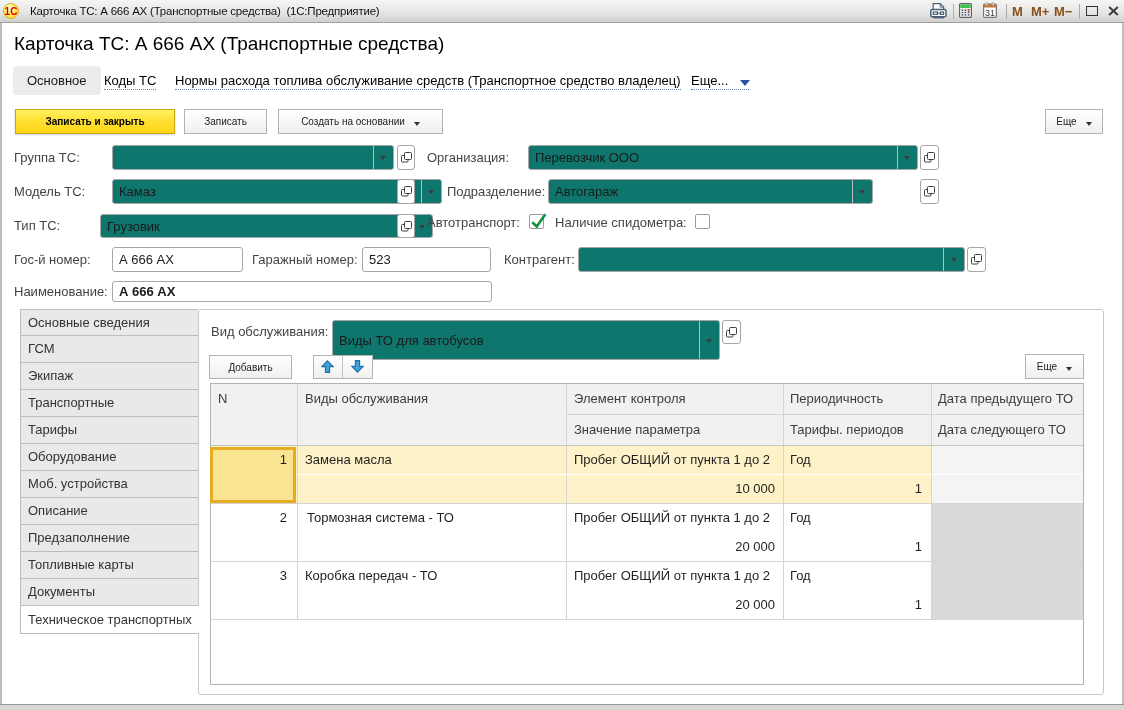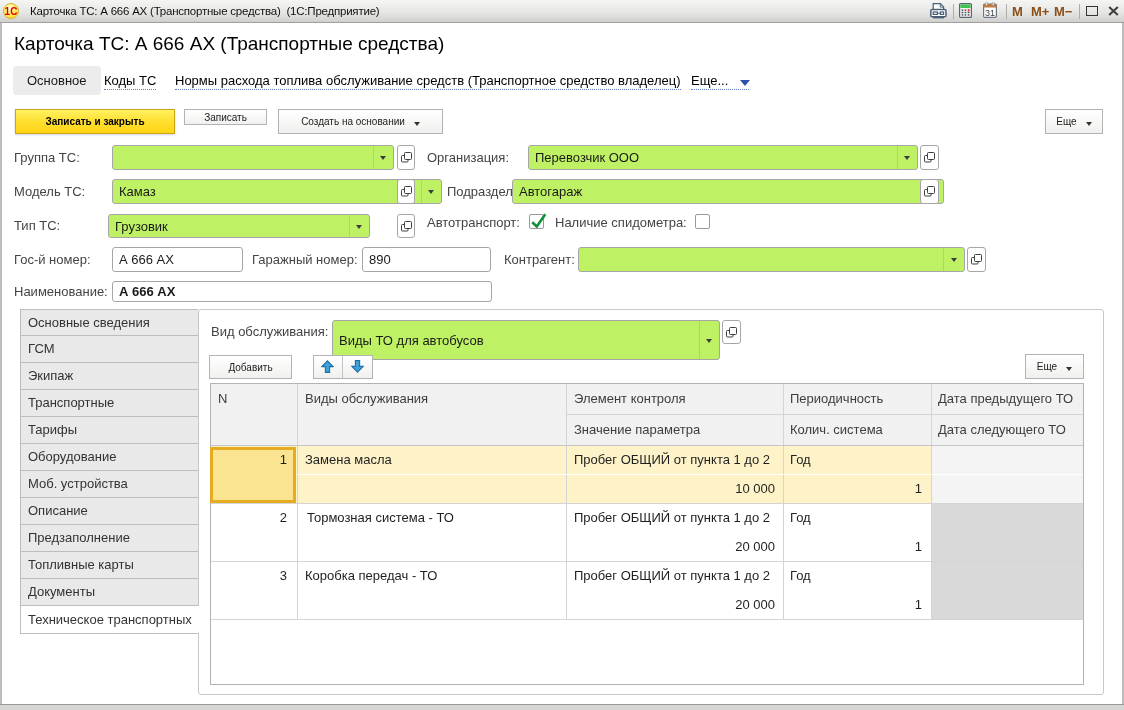--- a/index.html
+++ b/index.html
@@ -1,19 +1,19 @@
 <!DOCTYPE html>
 <html><head><meta charset="utf-8">
 <style>
 *{margin:0;padding:0;box-sizing:border-box}
 html,body{width:1124px;height:710px;overflow:hidden}
 body{font-family:"Liberation Sans",sans-serif;background:#fff;position:relative}
 .abs{position:absolute}
 .lbl{position:absolute;font-size:13px;color:#444;white-space:nowrap}
-.combo{position:absolute;border:1px solid #a6a6a6;border-radius:3px;background:#bef264}
+.combo{position:absolute;border:1px solid #a6a6a6;border-radius:3px;background:#0f766e}
 .combo .tx{position:absolute;left:6px;top:0;bottom:0;font-size:13px;color:#1a1a1a;display:flex;align-items:center;white-space:nowrap}
 .combo .arr{position:absolute;right:0;top:0;bottom:0;width:20px;border-left:1px solid #bdbdbd}
 .combo .arr:after{content:'';position:absolute;left:50%;top:50%;margin:-1.5px 0 0 -3.5px;border:3.5px solid transparent;border-top:4px solid #3c3c3c;border-bottom:none}
 .cpy{position:absolute;border:1px solid #a6a6a6;border-radius:3px;background:#fff;display:flex;align-items:center;justify-content:center}
 .inp{position:absolute;border:1px solid #a6a6a6;border-radius:3px;background:#fff;font-size:13px;color:#1a1a1a;display:flex;align-items:center;padding-left:6px;white-space:nowrap}
 .btn{position:absolute;border:1px solid #b3b3b3;border-radius:0;background:linear-gradient(#ffffff,#f0f0ee);font-size:10px;color:#222;display:flex;align-items:center;justify-content:center;white-space:nowrap}
 .tri{display:inline-block;width:0;height:0;border:3px solid transparent;border-top:4px solid #333;border-bottom:none;margin-left:9px;position:relative;top:2px}
 .link{position:absolute;font-size:13px;color:#000000;white-space:nowrap;border-bottom:1px dotted #5e7fc0;padding-bottom:1px}
 .cb{position:absolute;width:15px;height:15px;border:1px solid #9a9a9a;border-radius:2px;background:#fff}
 .ct{position:absolute;font-size:13px;color:#1f1f1f;white-space:nowrap}
@@ -74,21 +74,21 @@
 
 <div class="abs" style="left:14px;top:33px;font-size:19px;color:#000">Карточка ТС: А 666 АХ (Транспортные средства)</div>
 
 <div class="abs" style="left:13px;top:66px;height:29px;background:#ececec;border-radius:4px;padding:0 14px;font-size:13px;color:#1a1a1a;display:flex;align-items:center">Основное</div>
 <div class="link" style="left:104px;top:73px">Коды ТС</div>
 <div class="link" style="left:175px;top:73px">Нормы расхода топлива обслуживание средств (Транспортное средство владелец)</div>
 <div class="link" style="left:691px;top:73px;padding-right:21px">Еще...</div>
 <div class="abs" style="left:740px;top:80px;width:0;height:0;border:5px solid transparent;border-top:6px solid #2b50a8;border-bottom:none"></div>
 
 <div class="btn" style="left:15px;top:109px;width:160px;height:25px;background:linear-gradient(#fff262,#ffdf30 50%,#ffd517);border:1px solid #c9a612;font-weight:bold;color:#000;box-shadow:0 1px 2px rgba(150,150,200,.45)">Записать и закрыть</div>
-<div class="btn" style="left:184px;top:109px;width:83px;height:16px">Записать</div>
+<div class="btn" style="left:184px;top:109px;width:83px;height:25px">Записать</div>
 <div class="btn" style="left:278px;top:109px;width:165px;height:25px">Создать на основании<span class="tri"></span></div>
 <div class="btn" style="left:1045px;top:109px;width:58px;height:25px">Еще<span class="tri"></span></div>
 
 <div class="lbl" style="left:14px;top:145px;line-height:25px">Группа ТС:</div>
 <div class="combo" style="left:112px;top:145px;width:282px;height:25px">
     <div class="arr"></div>
   </div>
 <div class="cpy" style="left:397px;top:145px;width:18px;height:25px">
     <svg width="11" height="11" viewBox="0 0 11 11" fill="none" stroke="#3f3f3f" stroke-width="1">
       <path d="M3 3.5 h-1.7 a0.9 0.9 0 0 0 -0.8 0.9 v4.7 a0.9 0.9 0 0 0 0.9 0.9 h4.7 a0.9 0.9 0 0 0 0.9 -0.9 v-1.6"></path>
@@ -112,33 +112,33 @@
     <div class="tx">Камаз</div>
     <div class="arr"></div>
   </div>
 <div class="cpy" style="left:397px;top:179px;width:18px;height:25px">
     <svg width="11" height="11" viewBox="0 0 11 11" fill="none" stroke="#3f3f3f" stroke-width="1">
       <path d="M3 3.5 h-1.7 a0.9 0.9 0 0 0 -0.8 0.9 v4.7 a0.9 0.9 0 0 0 0.9 0.9 h4.7 a0.9 0.9 0 0 0 0.9 -0.9 v-1.6"></path>
       <rect x="3.5" y="0.5" width="7" height="7" rx="0.9" fill="#fff"></rect>
     </svg>
   </div>
 <div class="lbl" style="left:447px;top:179px;line-height:25px">Подразделение:</div>
-<div class="combo" style="left:512px;top:179px;width:432px;height:25px">
+<div class="combo" style="left:548px;top:179px;width:325px;height:25px">
     <div class="tx">Автогараж</div>
     <div class="arr"></div>
   </div>
 <div class="cpy" style="left:920px;top:179px;width:19px;height:25px">
     <svg width="11" height="11" viewBox="0 0 11 11" fill="none" stroke="#3f3f3f" stroke-width="1">
       <path d="M3 3.5 h-1.7 a0.9 0.9 0 0 0 -0.8 0.9 v4.7 a0.9 0.9 0 0 0 0.9 0.9 h4.7 a0.9 0.9 0 0 0 0.9 -0.9 v-1.6"></path>
       <rect x="3.5" y="0.5" width="7" height="7" rx="0.9" fill="#fff"></rect>
     </svg>
   </div>
 
 <div class="lbl" style="left:14px;top:214px;line-height:24px">Тип ТС:</div>
-<div class="combo" style="left:108px;top:214px;width:262px;height:24px">
+<div class="combo" style="left:100px;top:214px;width:333px;height:24px">
     <div class="tx">Грузовик</div>
     <div class="arr"></div>
   </div>
 <div class="cpy" style="left:397px;top:214px;width:18px;height:24px">
     <svg width="11" height="11" viewBox="0 0 11 11" fill="none" stroke="#3f3f3f" stroke-width="1">
       <path d="M3 3.5 h-1.7 a0.9 0.9 0 0 0 -0.8 0.9 v4.7 a0.9 0.9 0 0 0 0.9 0.9 h4.7 a0.9 0.9 0 0 0 0.9 -0.9 v-1.6"></path>
       <rect x="3.5" y="0.5" width="7" height="7" rx="0.9" fill="#fff"></rect>
     </svg>
   </div>
 <div class="lbl" style="left:427px;top:214px;line-height:18px">Автотранспорт:</div>
@@ -146,21 +146,21 @@
     <svg width="17" height="17" viewBox="0 0 17 17" style="position:absolute;left:0px;top:-3px">
       <path d="M2.2 10.2 L6.8 14.5 L15.3 2.2" fill="none" stroke="#12913d" stroke-width="2.6"></path>
     </svg>
   </div>
 <div class="lbl" style="left:555px;top:214px;line-height:18px">Наличие спидометра:</div>
 <div class="cb" style="left:695px;top:214px"></div>
 
 <div class="lbl" style="left:14px;top:247px;line-height:25px">Гос-й номер:</div>
 <div class="inp" style="left:112px;top:247px;width:131px;height:25px">А 666 АХ</div>
 <div class="lbl" style="left:252px;top:247px;line-height:25px">Гаражный номер:</div>
-<div class="inp" style="left:362px;top:247px;width:129px;height:25px">890</div>
+<div class="inp" style="left:362px;top:247px;width:129px;height:25px">523</div>
 <div class="lbl" style="left:504px;top:247px;line-height:25px">Контрагент:</div>
 <div class="combo" style="left:578px;top:247px;width:387px;height:25px">
     <div class="arr" style="width:21px"></div>
   </div>
 <div class="cpy" style="left:967px;top:247px;width:19px;height:25px">
     <svg width="11" height="11" viewBox="0 0 11 11" fill="none" stroke="#3f3f3f" stroke-width="1">
       <path d="M3 3.5 h-1.7 a0.9 0.9 0 0 0 -0.8 0.9 v4.7 a0.9 0.9 0 0 0 0.9 0.9 h4.7 a0.9 0.9 0 0 0 0.9 -0.9 v-1.6"></path>
       <rect x="3.5" y="0.5" width="7" height="7" rx="0.9" fill="#fff"></rect>
     </svg>
   </div>
@@ -232,21 +232,21 @@
 <div class="hline" style="left:211px;top:619px;width:872px"></div>
 
 <div class="abs" style="left:210px;top:447px;width:86px;height:56px;background:#fae491;border:3px solid #e5ab22"></div>
 
 <div class="hd" style="left:218px;top:384px;line-height:30px">N</div>
 <div class="hd" style="left:305px;top:384px;line-height:30px">Виды обслуживания</div>
 <div class="hd" style="left:574px;top:384px;line-height:30px">Элемент контроля</div>
 <div class="hd" style="left:790px;top:384px;line-height:30px">Периодичность</div>
 <div class="hd" style="left:938px;top:384px;line-height:30px">Дата предыдущего ТО</div>
 <div class="hd" style="left:574px;top:414px;line-height:31px">Значение параметра</div>
-<div class="hd" style="left:790px;top:414px;line-height:31px">Колич. система</div>
+<div class="hd" style="left:790px;top:414px;line-height:31px">Тарифы. периодов</div>
 <div class="hd" style="left:938px;top:414px;line-height:31px">Дата следующего ТО</div>
 
 <div class="ct" style="left:210px;top:445px;width:77px;line-height:29px;text-align:right">1</div>
 <div class="ct" style="left:305px;top:445px;line-height:29px">Замена масла</div>
 <div class="ct" style="left:574px;top:445px;line-height:29px">Пробег ОБЩИЙ от пункта 1 до 2</div>
 <div class="ct" style="left:790px;top:445px;line-height:29px">Год</div>
 <div class="ct" style="left:600px;top:474px;width:175px;line-height:29px;text-align:right">10 000</div>
 <div class="ct" style="left:800px;top:474px;width:122px;line-height:29px;text-align:right">1</div>
 
 <div class="ct" style="left:210px;top:503px;width:77px;line-height:29px;text-align:right">2</div>

